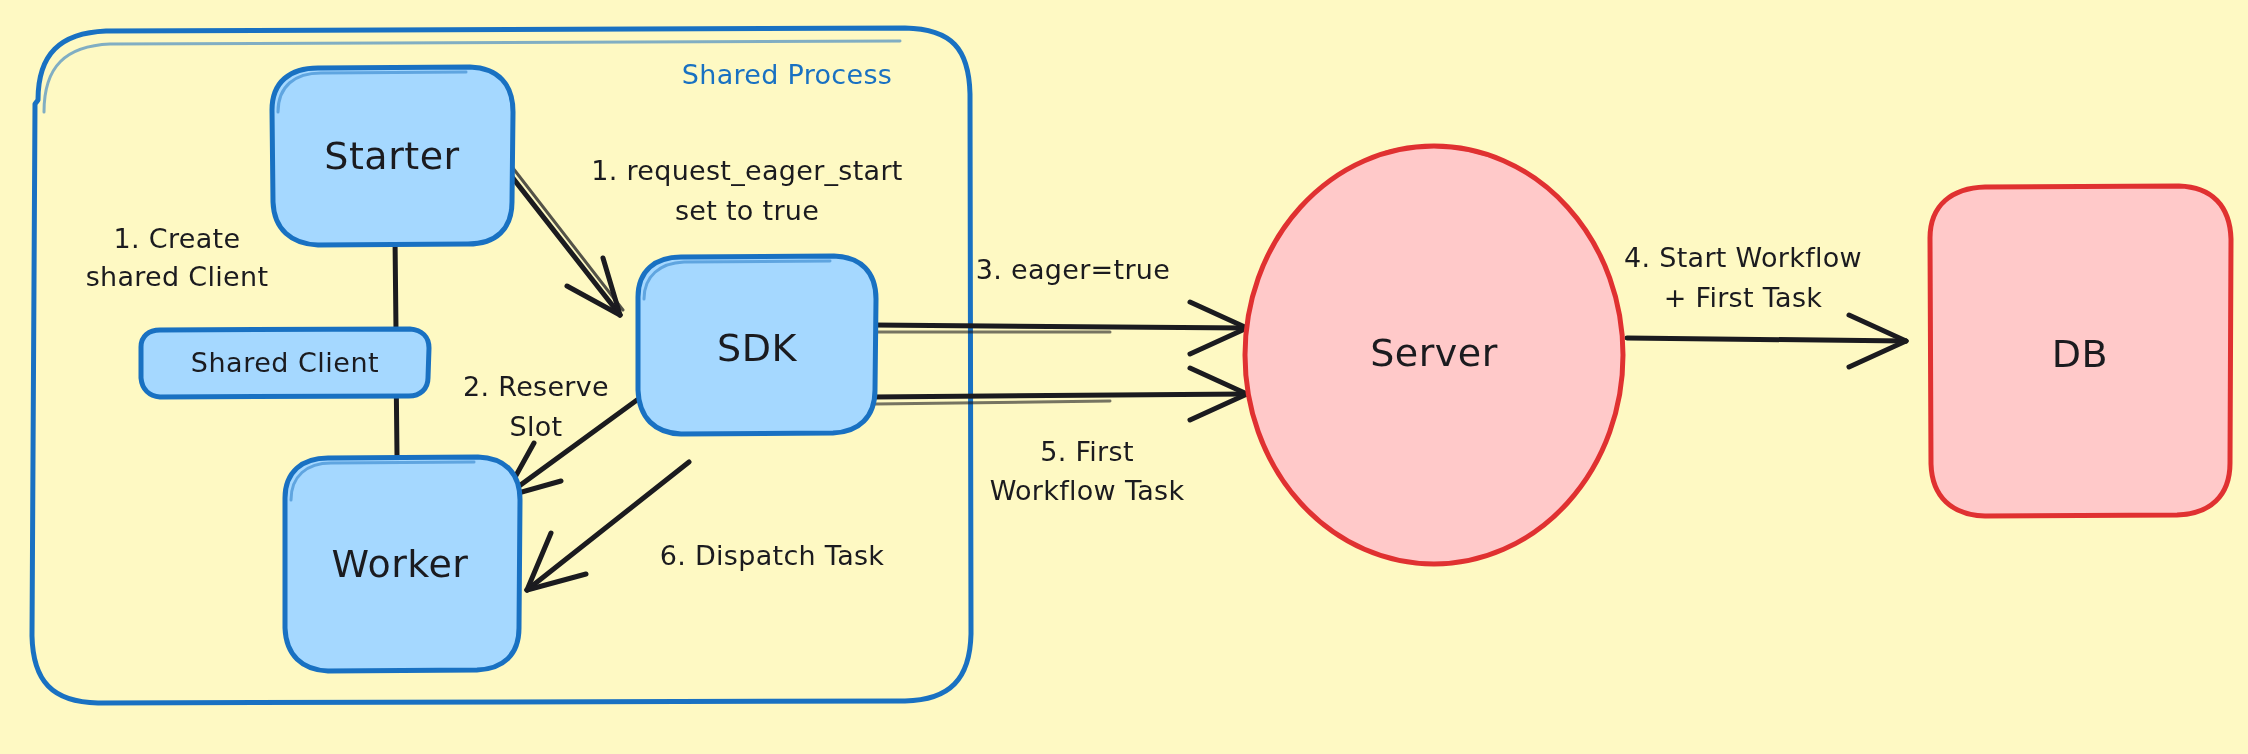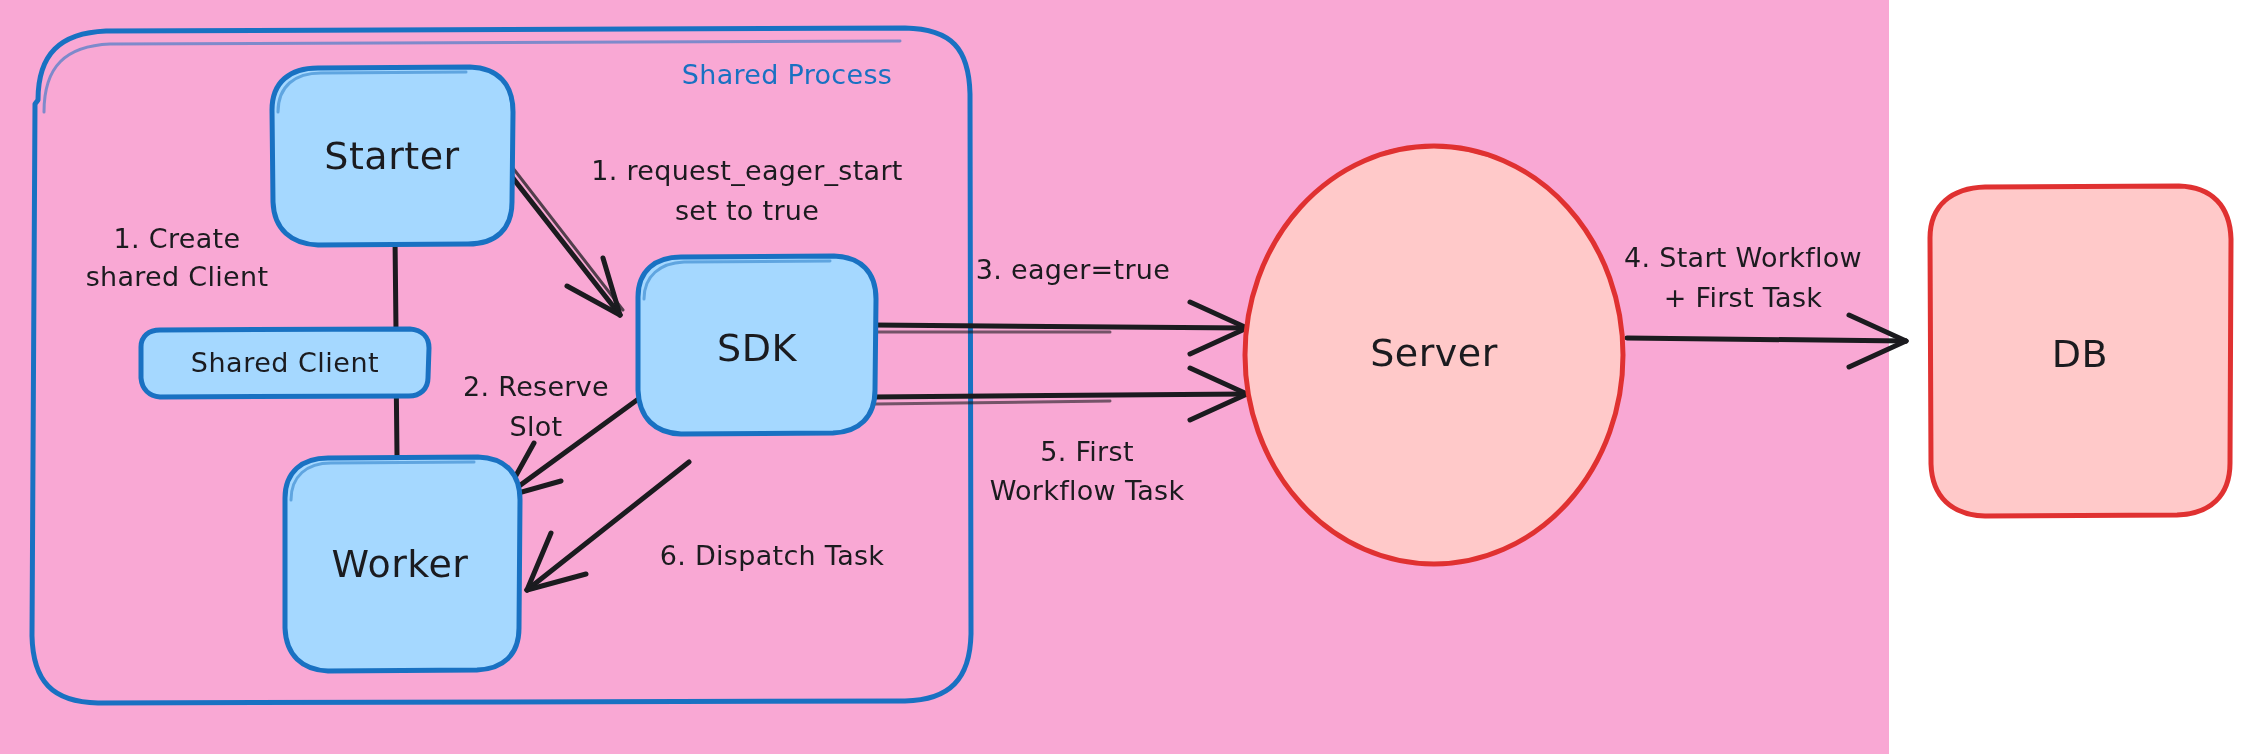--- a/index.html
+++ b/index.html
@@ -8,23 +8,23 @@
     background: #ffffff;
   }
   body {
     width: 2248px;
     height: 754px;
     overflow: hidden;
     font-family: "DejaVu Sans", sans-serif;
   }
   #diagram-root {
     position: relative;
-    width: 1889px;
+    width: 2248px;
     height: 754px;
-    background: #f9a8d4;
+    background: #fef9c3;
   }
   svg#scene {
     position: absolute;
     top: 0;
     left: 0;
     width: 2248px;
     height: 754px;
   }
   .node-label {
     font-family: "DejaVu Sans", sans-serif;

